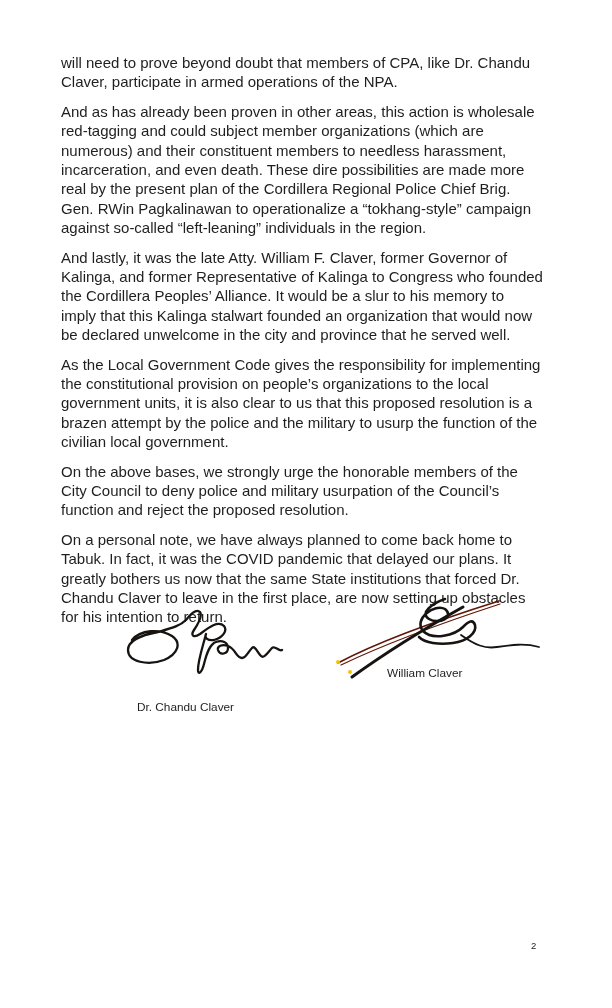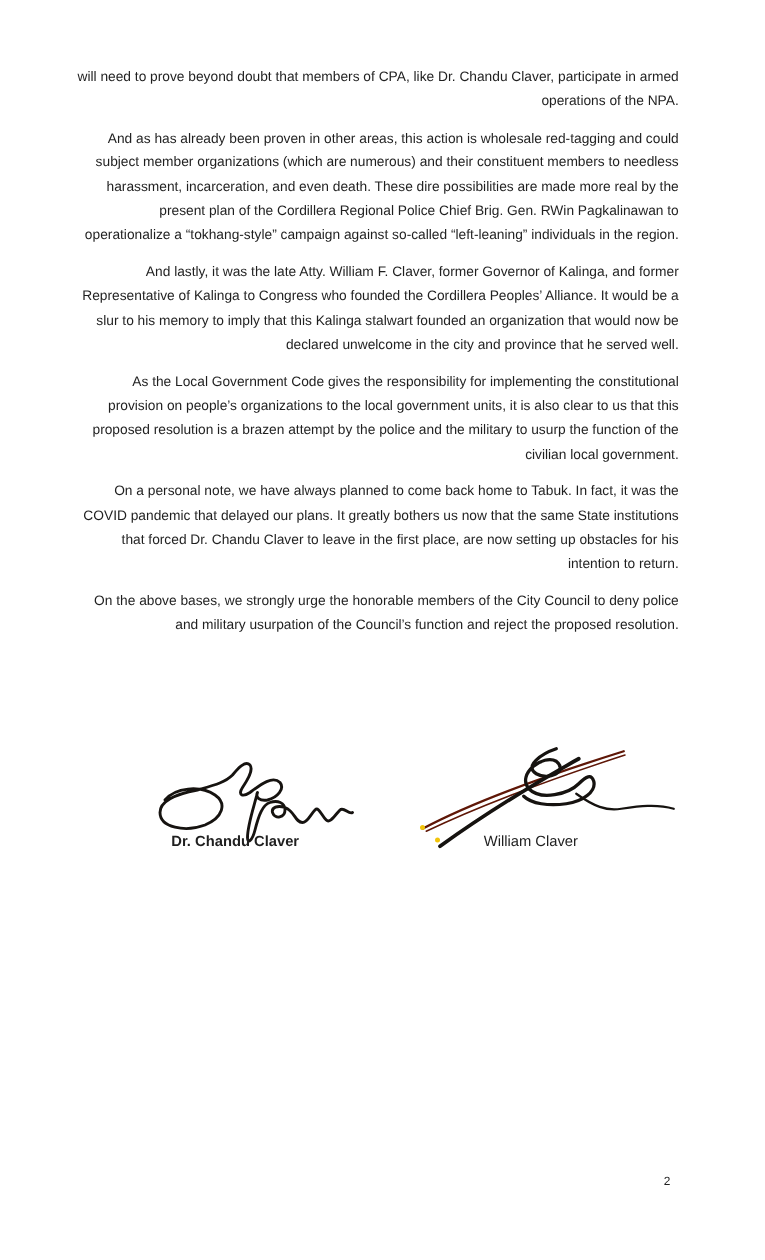--- a/index.html
+++ b/index.html
@@ -14,23 +14,23 @@
     background: #ffffff;
     overflow: hidden;
     font-family: "Liberation Sans", sans-serif;
     color: #1f1f1f;
   }
   .content {
     position: absolute;
     left: 61px;
     top: 53px;
     width: 482px;
-    font-size: 11px;
+    font-size: 15px;
     line-height: 19.35px;
-    text-align: right;
+    text-align: left;
   }
   .content p {
     margin: 0 0 10.3px 0;
   }
   .sig-image {
     position: absolute;
   }
   .sig-name {
     position: absolute;
     font-size: 11.8px;
@@ -49,22 +49,22 @@
 </head>
 <body>
 
 <div class="page">
 
   <div class="content">
     <p>will need to prove beyond doubt that members of CPA, like Dr. Chandu Claver, participate in armed operations of the NPA.</p>
     <p>And as has already been proven in other areas, this action is wholesale red-tagging and could subject member organizations (which are numerous) and their constituent members to needless harassment, incarceration, and even death. These dire possibilities are made more real by the present plan of the Cordillera Regional Police Chief Brig. Gen. RWin Pagkalinawan to operationalize a “tokhang-style” campaign against so-called “left-leaning” individuals in the region.</p>
     <p>And lastly, it was the late Atty. William F. Claver, former Governor of Kalinga, and former Representative of Kalinga to Congress who founded the Cordillera Peoples’ Alliance. It would be a slur to his memory to imply that this Kalinga stalwart founded an organization that would now be declared unwelcome in the city and province that he served well.</p>
     <p>As the Local Government Code gives the responsibility for implementing the constitutional provision on people’s organizations to the local government units, it is also clear to us that this proposed resolution is a brazen attempt by the police and the military to usurp the function of the civilian local government.</p>
+    <p>On the above bases, we strongly urge the honorable members of the City Council to deny police and military usurpation of the Council’s function and reject the proposed resolution.</p>
     <p>On a personal note, we have always planned to come back home to Tabuk. In fact, it was the COVID pandemic that delayed our plans. It greatly bothers us now that the same State institutions that forced Dr. Chandu Claver to leave in the first place, are now setting up obstacles for his intention to return.</p>
-    <p>On the above bases, we strongly urge the honorable members of the City Council to deny police and military usurpation of the Council’s function and reject the proposed resolution.</p>
   </div>
 
   <svg class="sig-image" style="left:124px; top:600px;" width="160" height="78" viewBox="0 0 160 78">
     <path fill="none" stroke-width="2.3" stroke-linecap="round" stroke-linejoin="round" d="M 8 40
              C 16 30, 36 28, 48 36
              C 58 43, 54 54, 40 60
              C 24 66, 4 62, 4 50
              C 4 40, 18 35, 34 32
              C 48 28, 56 26, 62 20
              C 66 15, 72 8, 76 12
@@ -78,21 +78,21 @@
              C 83 52, 86 44, 92 42
              C 98 40, 104 42, 104 48
              C 104 54, 96 56, 94 50
              C 93 46, 98 44, 104 46
              C 112 49, 112 58, 118 58
              C 122 58, 124 52, 128 48
              C 131 45, 133 52, 137 56
              C 140 59, 144 52, 148 48
              C 151 45, 155 52, 158 50" stroke="#161310"></path>
   </svg>
-  <div class="sig-name" style="left:137px; top:666px;font-weight:bold;">Dr. Chandu Claver</div>
+  <div class="sig-name" style="left:137px; top:700px;">Dr. Chandu Claver</div>
 
   <svg class="sig-image" style="left:333px; top:591px;" width="212" height="92" viewBox="0 0 212 92">
     <path fill="none" stroke-width="1.8" stroke-linecap="round" d="M 5 72 C 50 48, 115 26, 166 10" stroke="#5f1707"></path>
     <path fill="none" stroke-width="1.2" stroke-linecap="round" d="M 8 74 C 54 52, 118 29, 167 13" stroke="#5f1707"></path>
     <path fill="none" stroke-width="3" stroke-linecap="round" d="M 19 86 C 55 60, 98 34, 130 16" stroke="#161310"></path>
     <path fill="none" stroke-width="2.6" stroke-linecap="round" stroke-linejoin="round" d="M 112 8
              C 100 12, 86 22, 96 28
              C 106 34, 122 26, 112 18
              C 102 12, 80 28, 90 40
              C 100 50, 122 44, 130 36

